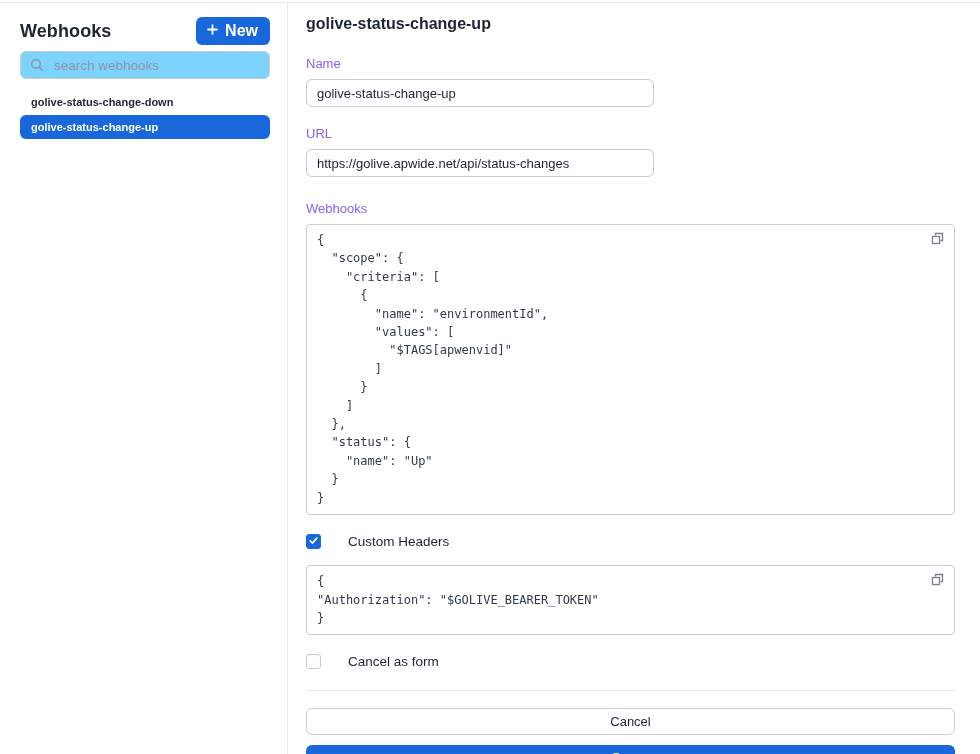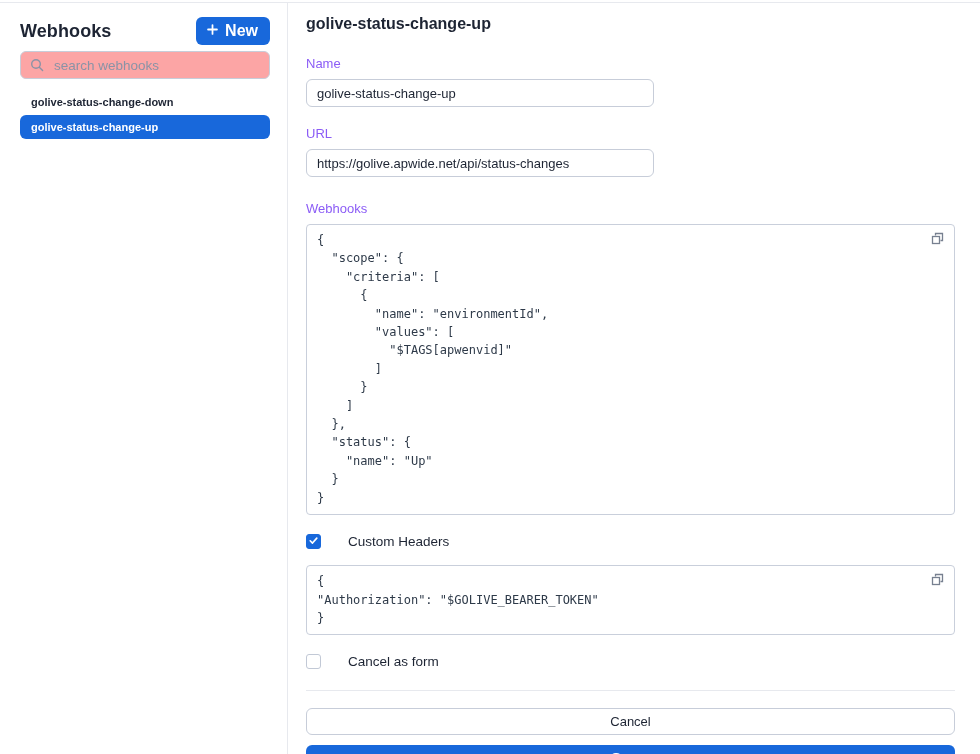--- a/index.html
+++ b/index.html
@@ -25,21 +25,21 @@
     display: inline-flex; align-items: center; gap: 6px;
     background: var(--accent, #1868db); color: #fff;
     border: none; border-radius: 6px; padding: 5px 12px 5px 10px;
     font-family: inherit; font-size: 16px; font-weight: 600; cursor: pointer;
   }
   .search-wrap { position: relative; margin-bottom: 11px; }
   .search-input {
     width: 100%; height: 28px;
     border: 1px solid var(--border, #c7cdd9); border-radius: 6px;
     padding: 0 10px 0 33px; font-family: inherit; font-size: 13.5px; color: var(--text, #1d2433);
-    outline: none; background: #fca5a5;
+    outline: none; background: #7dd3fc;
   }
   .search-input::placeholder { color: var(--placeholder, #8a93a6); }
   .search-icon { position: absolute; left: 10px; top: 7px; width: 14px; height: 14px; }
   .webhook-list { list-style: none; margin: 0; padding: 0; }
   .webhook-item {
     font-size: 11px; padding: 6px 11px; border-radius: 6px;
     margin-bottom: 1px; cursor: pointer; white-space: nowrap; font-weight: bold;
   }
   .webhook-item.selected { background: var(--accent, #1868db); color: #fff; }
 

